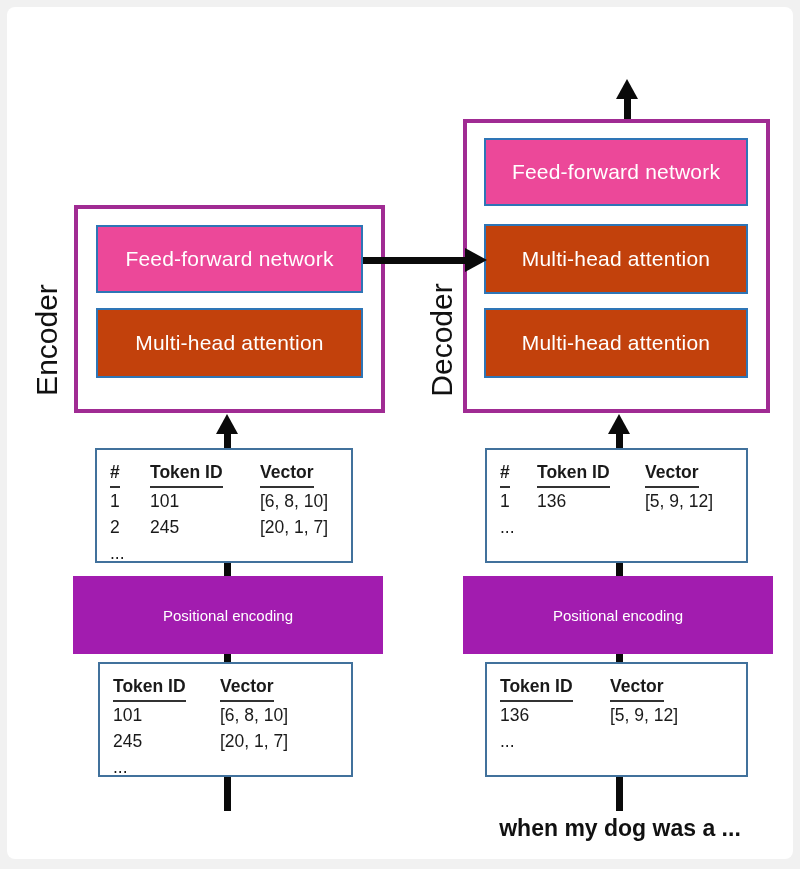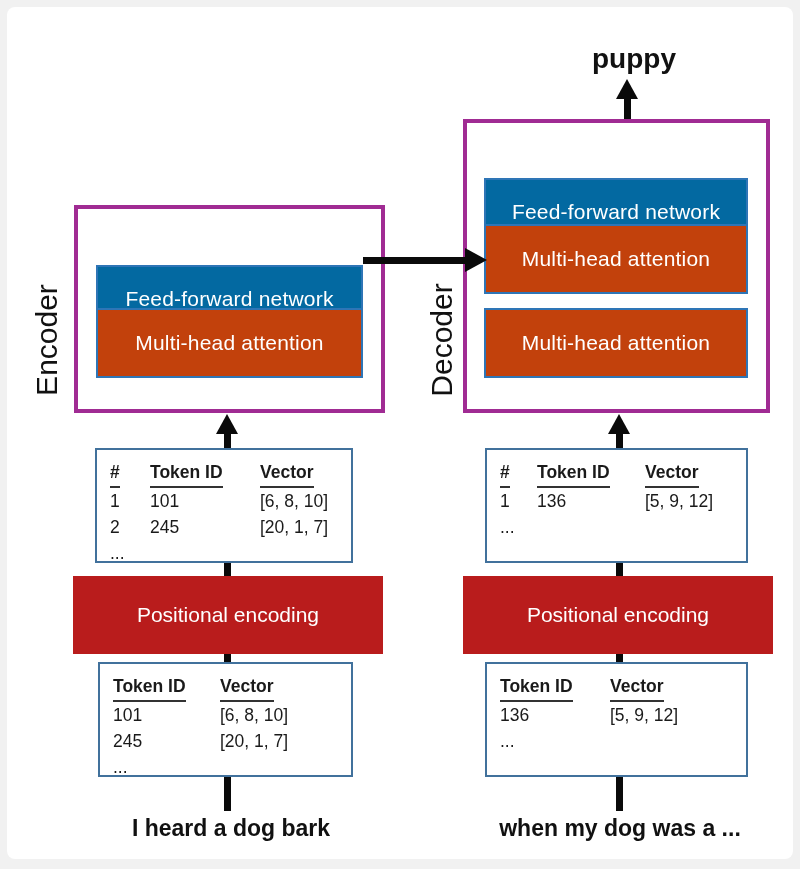--- a/index.html
+++ b/index.html
@@ -26,29 +26,29 @@
   
   .layer {
     position:absolute;
     box-sizing:border-box;
     border:2px solid #2E75B6;
     display:flex; align-items:center; justify-content:center;
     color:#ffffff;
     font-size:21px;
     letter-spacing:0.2px;
   }
-  .layer.green { background:#0369a1;margin-top:40px; }
+  .layer.green { background:#ec4899; }
   .layer.blue  { background:#c2410c; border-color:#2E75B6; }
 
   
   .pos-box {
     position:absolute;
-    background:#b91c1c;
+    background:#a21caf;
     display:flex; align-items:center; justify-content:center;
-    color:#ffffff; font-size:21px;
+    color:#ffffff; font-size:15px;
   }
 
   
   .side-label {
     position:absolute;
     width:160px; height:34px;
     transform:rotate(-90deg);
     transform-origin:center center;
     text-align:center;
     font-size:30px;
@@ -105,21 +105,20 @@
     position:absolute;
     font-size:23px; font-weight:bold; color:#111;
     text-align:center; white-space:nowrap;
   }
 </style>
 </head>
 <body>
 
 <div class="canvas">
 
-  <div class="word-out" style="left:557px; top:36px; width:140px;">puppy</div>
 
   <div class="head-up" style="left:609px; top:72px;"></div>
   <div class="vline" style="left:617px; top:90px; height:23px;"></div>
 
   <div class="side-label" style="left:-40px; top:316px;">Encoder</div>
 
   <div class="stack-box" style="left:67px; top:198px; width:311px; height:208px;">
     <div class="layer green" style="left:18px; top:16px; width:267px; height:68px;">
       <span>Feed-forward network</span>
     </div>
@@ -234,16 +233,15 @@
     </div>
     <div class="row cols2b">
       <span>...</span>
         <span></span>
     </div>
   </div>
 
   <div class="vline" style="left:217px; top:770px; height:34px;"></div>
   <div class="vline" style="left:609px; top:770px; height:34px;"></div>
 
-  <div class="sentence" style="left:24px; top:808px; width:400px;">I heard a dog bark</div>
   <div class="sentence" style="left:413px; top:808px; width:400px;">when my dog was a ...</div>
 
 </div>
 
 </body></html>

